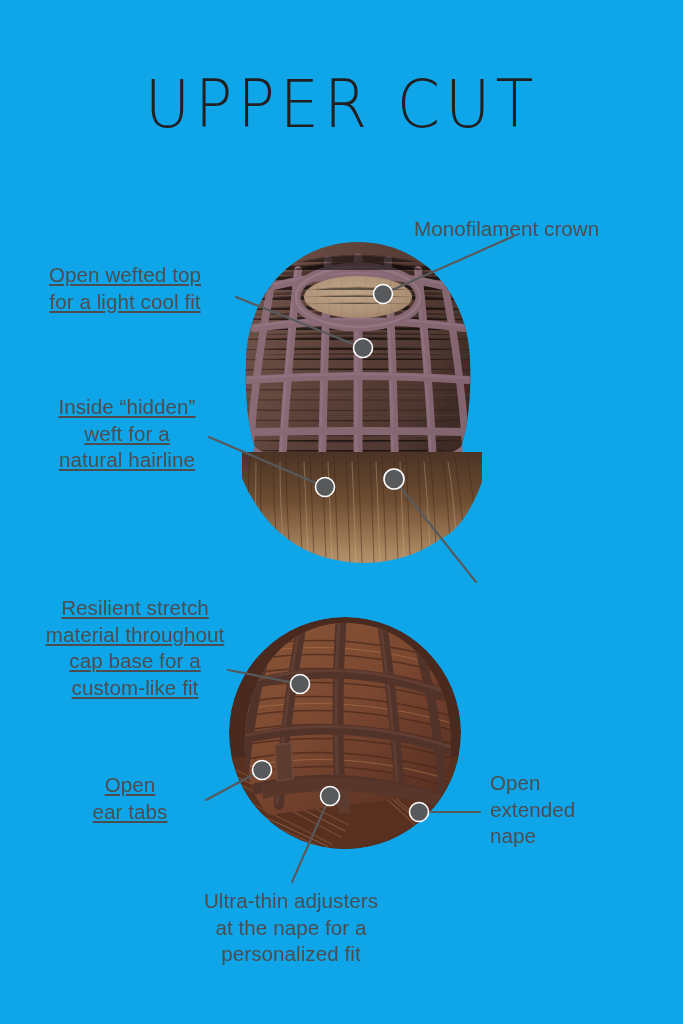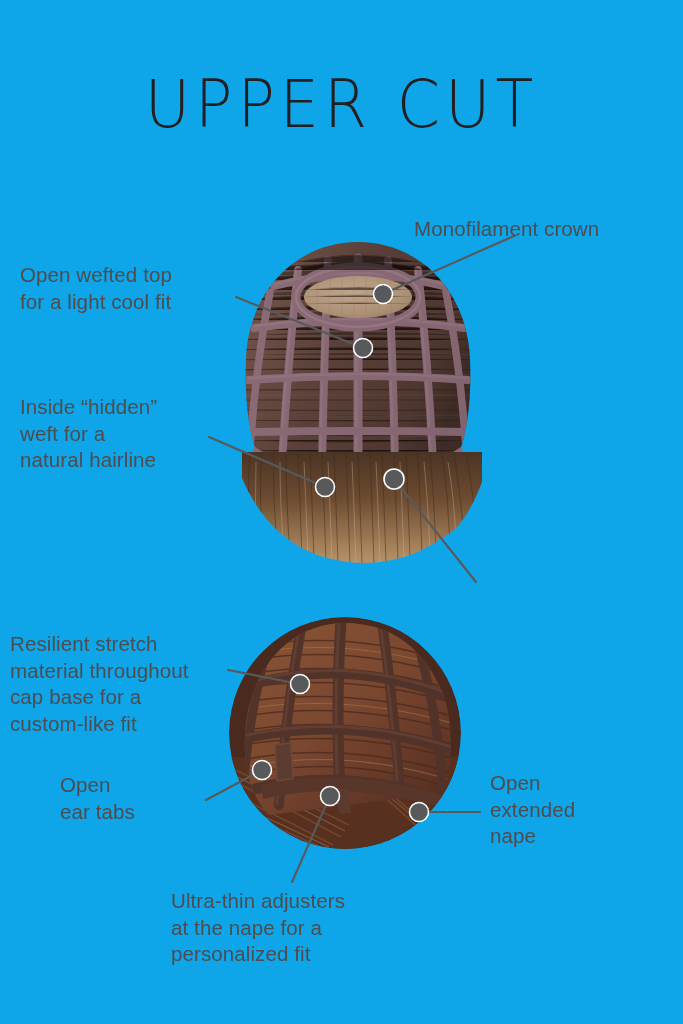--- a/index.html
+++ b/index.html
@@ -39,21 +39,21 @@
   
   .label {
     position: absolute;
     font-size: 20.5px;
     line-height: 26.5px;
     color: #4d4d4f;
     letter-spacing: 0.1px;
     white-space: pre-line;
     font-family: "Liberation Sans", "DejaVu Sans", sans-serif;
   }
-  .label.right-align { text-align: left; }
+  .label.right-align { text-align: center; text-decoration: underline; }
   .label.left-align  { text-align: left; }
 
   .tm {
     font-size: 11px;
     vertical-align: super;
     letter-spacing: 0;
   }
 
   
   #leaders {
@@ -418,29 +418,29 @@
   <div class="label right-align" style="left:20px;  top:262px; width:210px;">Open wefted top
 for a light cool fit</div>
 
   <div class="label left-align" style="left:414px; top:216px; width:260px;">Monofilament crown</div>
 
   <div class="label right-align" style="left:20px;  top:394px; width:214px;">Inside “hidden”
 weft for a
 natural hairline</div>
 
 
-  <div class="label right-align" style="left:10px;  top:595px; width:250px;margin-top:36px;">Resilient stretch
+  <div class="label right-align" style="left:10px;  top:595px; width:250px;">Resilient stretch
 material throughout
 cap base for a
 custom-like fit</div>
 
   <div class="label right-align" style="left:60px;  top:772px; width:140px;">Open
 ear tabs</div>
 
   <div class="label left-align" style="left:490px; top:770px; width:170px;">Open
 extended
 nape</div>
 
-  <div class="label left-align" style="left:171px; top:888px; width:240px;">Ultra-thin adjusters
+  <div class="label left-align" style="left:171px; top:888px; width:240px;text-align:center;">Ultra-thin adjusters
 at the nape for a
 personalized fit</div>
 
 </div>
 
 </body></html>

